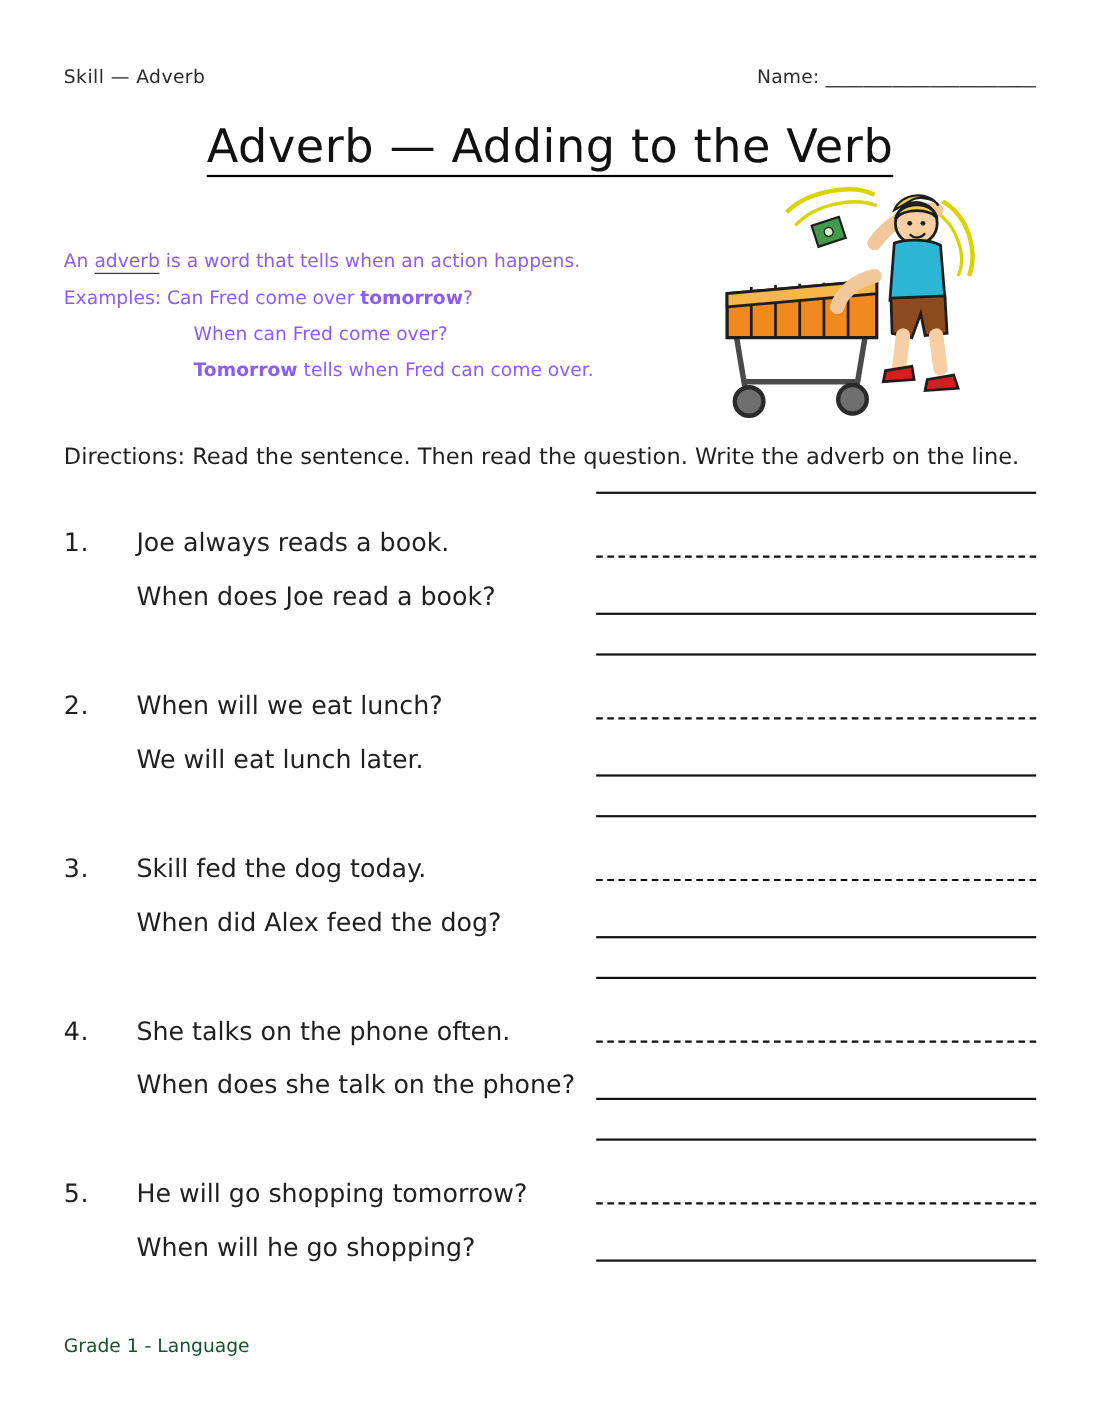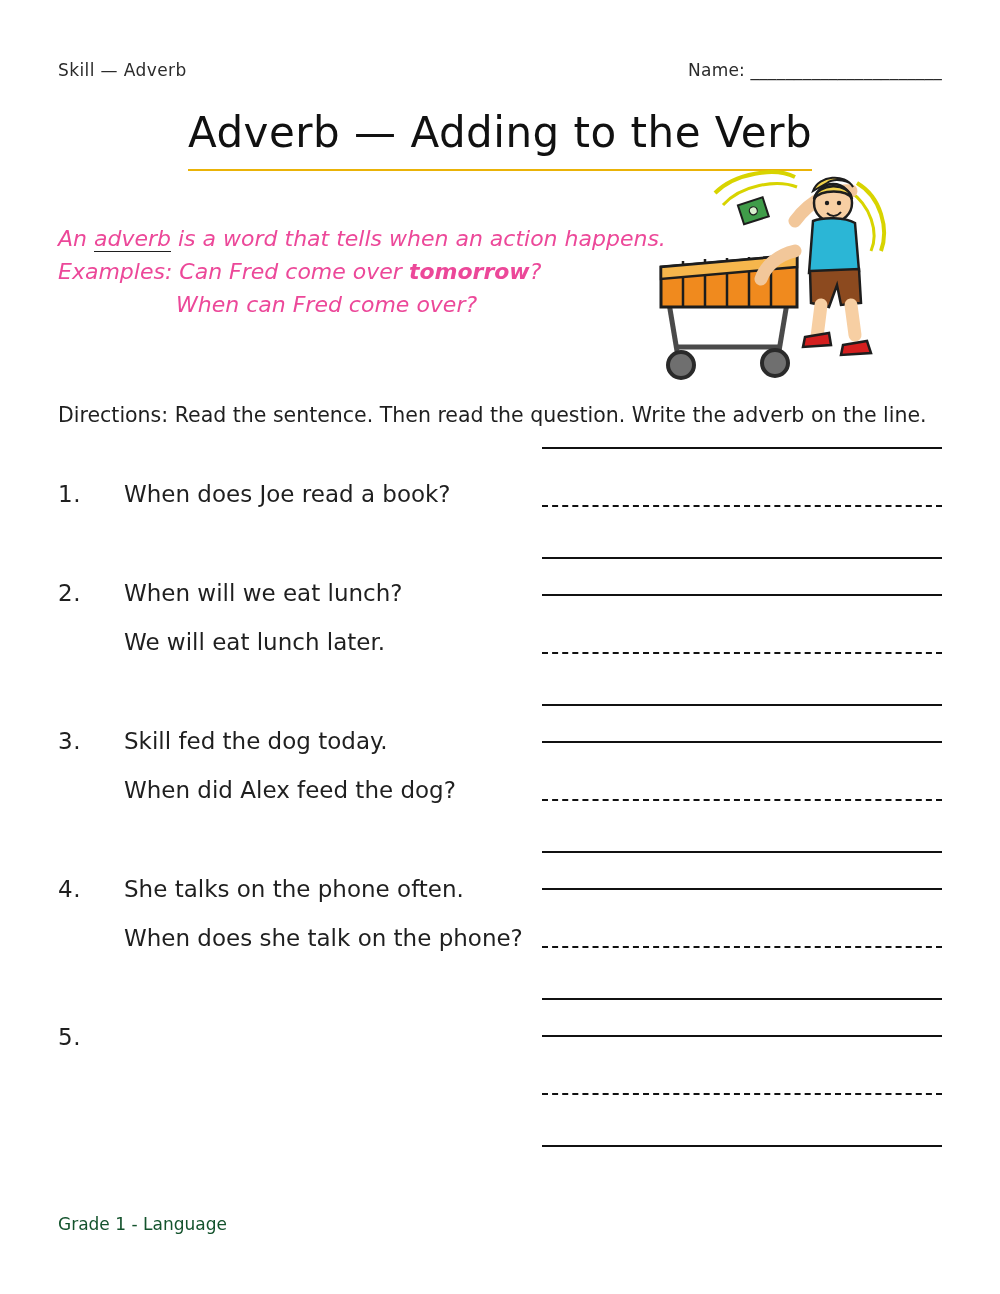--- a/index.html
+++ b/index.html
@@ -44,34 +44,33 @@
     top: 108px;
     left: 0;
     width: 100%;
     text-align: center;
     font-size: 42px;
     letter-spacing: 0.5px;
     color: #111;
     font-weight: 400;
   }
   .title span {
-    border-bottom: 2px solid #eab308;
-    padding-bottom: 12px;
+    border-bottom: 2px solid #000000;
+    padding-bottom: 2px;
   }
 
   
   .intro {
     position: absolute;
     top: 222px;
     left: 58px;
     width: 600px;
-    font-size: 22px;
+    font-size: 17px;
     line-height: 33px;
-    color: #ec4899;
-    font-style: italic;
+    color: #8b5cf6;
   }
   .intro .line { white-space: pre; }
   .intro .u { border-bottom: 1.5px solid #1f1f1f; }
   .intro .bold { font-weight: 700; }
   .indent1 { padding-left: 118px; }
   .indent2 { padding-left: 118px; }
   .lbl { display: inline; }
 
   .directions {
     position: absolute;
@@ -235,28 +234,30 @@
         <path d="M160 182 L184 178 L186 190 L158 192 Z" fill="#d41f1f" stroke="#1d1d1d" stroke-width="2.5"></path>
         <path d="M198 190 L222 186 L226 198 L196 200 Z" fill="#d41f1f" stroke="#1d1d1d" stroke-width="2.5"></path>
       </g>
     </svg>
   </div>
 
   <div class="intro">
     <div class="line"><span>An </span><span class="u">adverb</span><span> is a word that tells when an action happens.</span></div>
     <div class="line"><span class="lbl">Examples:</span><span> Can Fred come over </span><span class="bold">tomorrow</span><span>?</span></div>
     <div class="line indent1"><span>When can Fred come over?</span></div>
+    <div class="line indent2"><span class="bold">Tomorrow</span><span> tells when Fred can come over.</span></div>
   </div>
 
   <div class="directions"><span>Directions:</span><span> Read the sentence. Then read the question. Write the adverb on the line.</span></div>
 
   <div class="questions">
     <div class="q">
       <div class="q-num">1.</div>
       <div class="q-body">
+        <div>Joe always reads a book.</div>
         <div>When does Joe read a book?</div>
       </div>
     </div>
     <div class="q">
       <div class="q-num">2.</div>
       <div class="q-body">
         <div>When will we eat lunch?</div>
         <div>We will eat lunch later.</div>
       </div>
     </div>
@@ -269,20 +270,24 @@
     </div>
     <div class="q">
       <div class="q-num">4.</div>
       <div class="q-body">
         <div>She talks on the phone often.</div>
         <div>When does she talk on the phone?</div>
       </div>
     </div>
     <div class="q">
       <div class="q-num">5.</div>
+      <div class="q-body">
+        <div>He will go shopping tomorrow?</div>
+        <div>When will he go shopping?</div>
+      </div>
     </div>
   </div>
 
   <div class="answers">
     <div class="ansblock">
       <div class="solid l-top"></div>
       <div class="dashed l-mid"></div>
       <div class="solid l-bot"></div>
     </div>
     <div class="ansblock">

